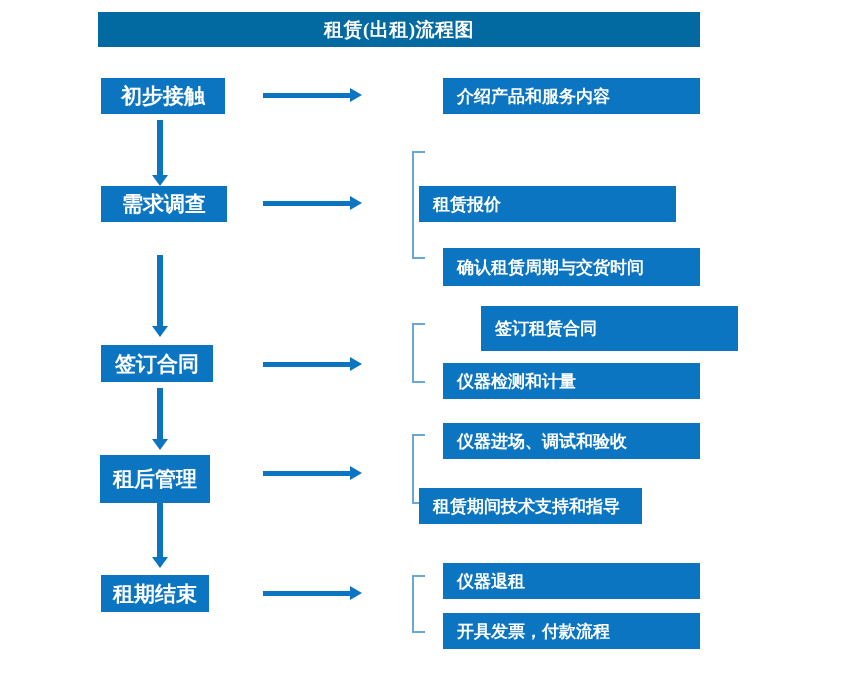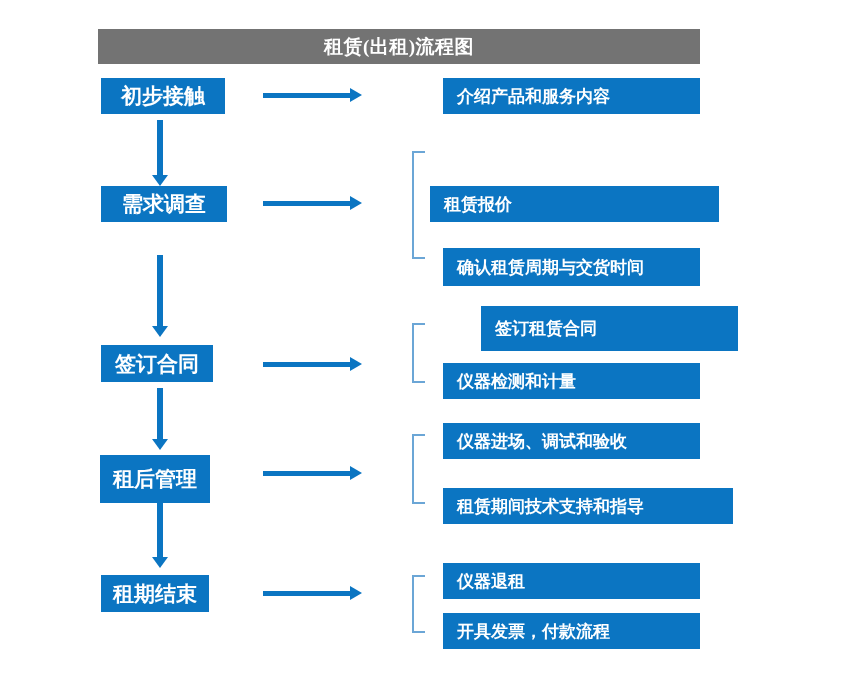--- a/index.html
+++ b/index.html
@@ -19,25 +19,24 @@
     overflow: hidden;
   }
 
   
   .title-bar {
     position: absolute;
     left: 98px;
     top: 12px;
     width: 602px;
     height: 35px;
-    background: #737373;
+    background: #0369a1;
     display: flex;
     align-items: center;
     justify-content: center;
-    margin-top: 17px;
   }
   .title-bar .title-text {
     color: #ffffff;
     font-size: 19px;
     font-weight: bold;
     letter-spacing: 0.5px;
     white-space: nowrap;
   }
 
   
@@ -201,38 +200,38 @@
   <div class="bracket" style="left:412px; top:323px; height:60px;"></div>
 
   <div class="bracket" style="left:412px; top:434px; height:70px;"></div>
 
   <div class="bracket" style="left:412px; top:575px; height:58px;"></div>
 
   <div class="box detail-box" style="left:443px; top:78px; width:257px; height:36px;">
     <span class="box-label">介绍产品和服务内容</span>
   </div>
 
-  <div class="box detail-box" style="left:430px; top:186px; width:289px; height:36px;">
+  <div class="box detail-box" style="left:419px; top:186px; width:257px; height:36px;">
     <span class="box-label">租赁报价</span>
   </div>
   <div class="box detail-box" style="left:443px; top:248px; width:257px; height:38px;align-items:center;">
     <span class="box-label">确认租赁周期与交货时间</span>
   </div>
 
   <div class="box detail-box" style="left:443px; top:306px; width:257px; height:45px;margin-left:38px;">
     <span class="box-label">签订租赁合同</span>
   </div>
   <div class="box detail-box" style="left:443px; top:363px; width:257px; height:36px;">
     <span class="box-label">仪器检测和计量</span>
   </div>
 
   <div class="box detail-box" style="left:443px; top:423px; width:257px; height:36px;align-items:center;">
     <span class="box-label">仪器进场、调试和验收</span>
   </div>
-  <div class="box detail-box" style="left:443px; top:488px; width:290px; height:36px;">
+  <div class="box detail-box" style="left:419px; top:488px; width:223px; height:36px;">
     <span class="box-label">租赁期间技术支持和指导</span>
   </div>
 
   <div class="box detail-box" style="left:443px; top:563px; width:257px; height:36px;">
     <span class="box-label">仪器退租</span>
   </div>
   <div class="box detail-box" style="left:443px; top:613px; width:257px; height:36px;">
     <span class="box-label">开具发票，付款流程</span>
   </div>
 

